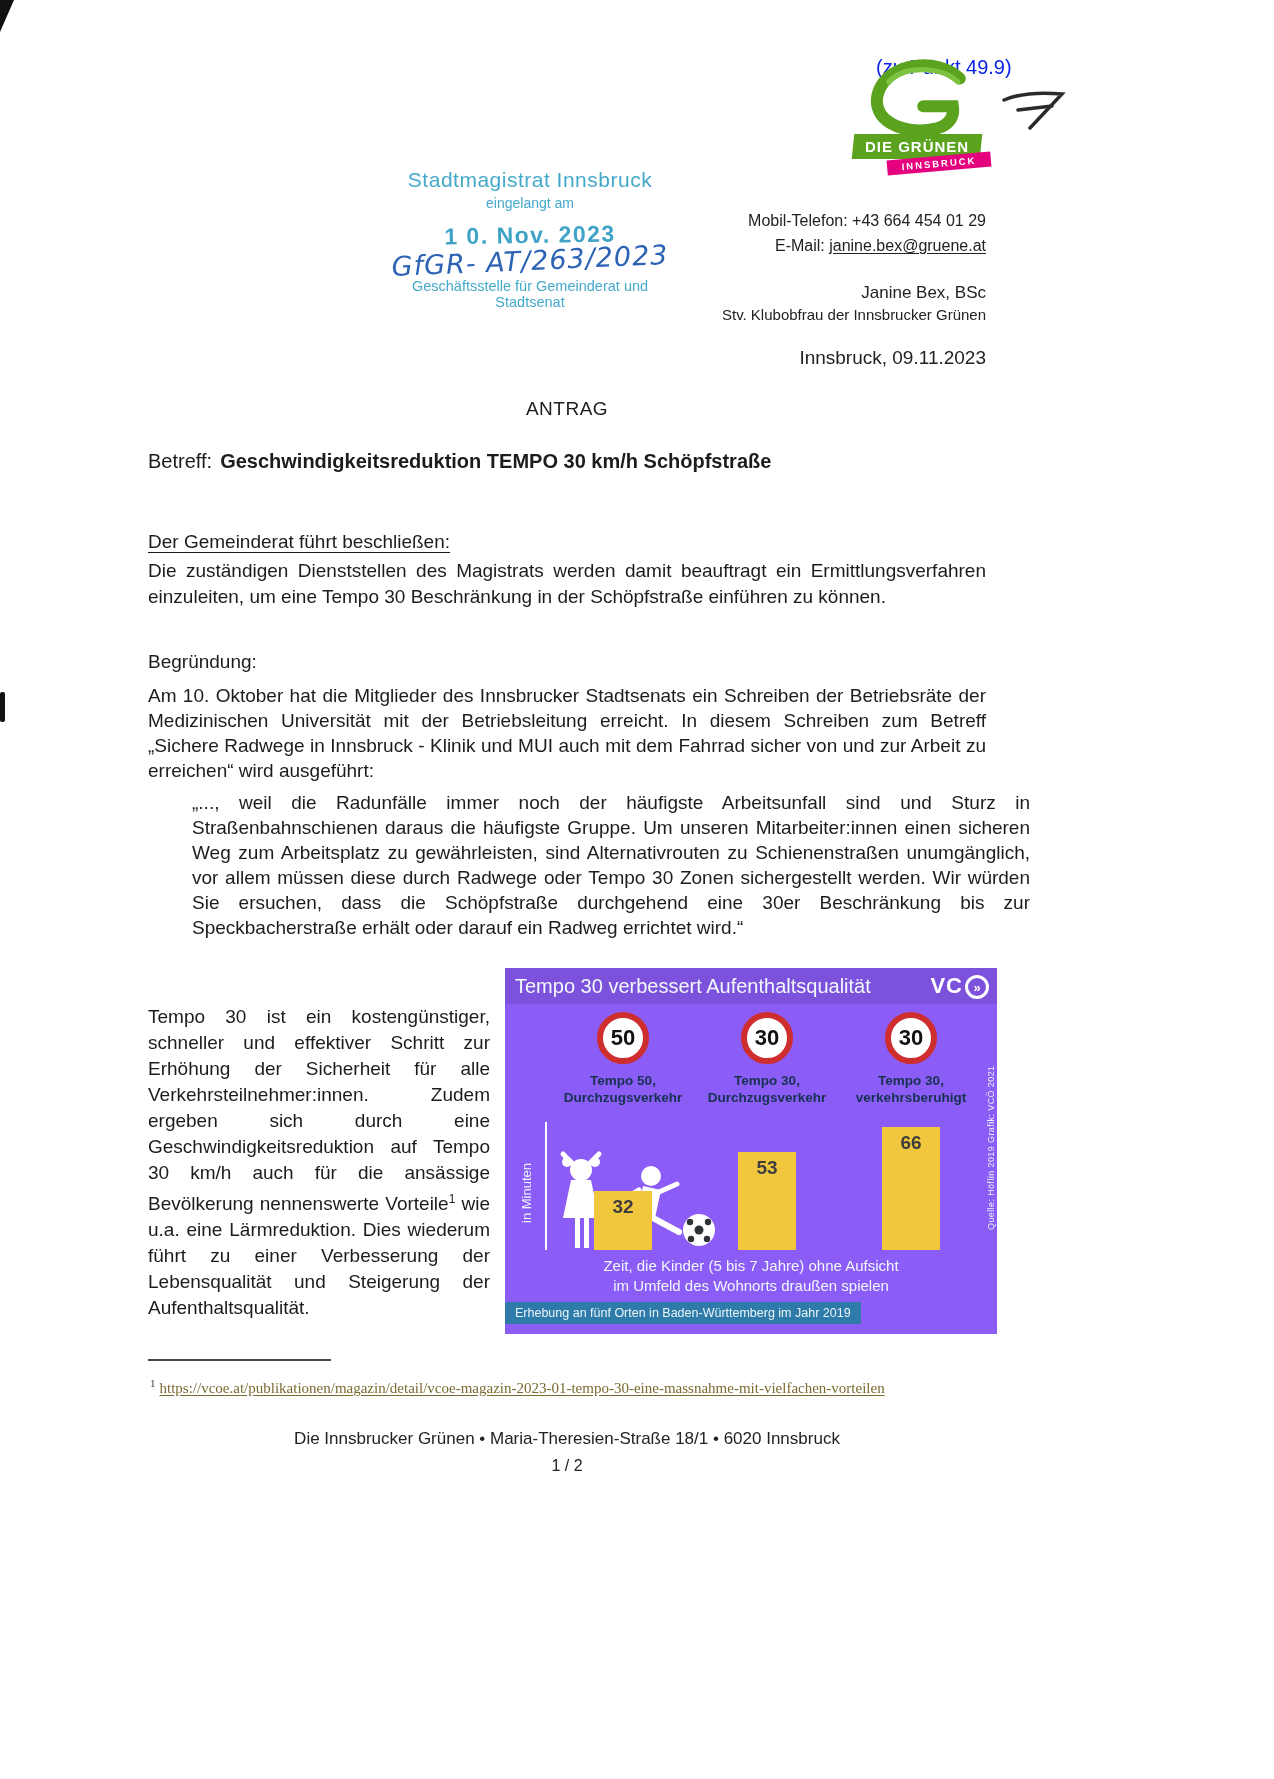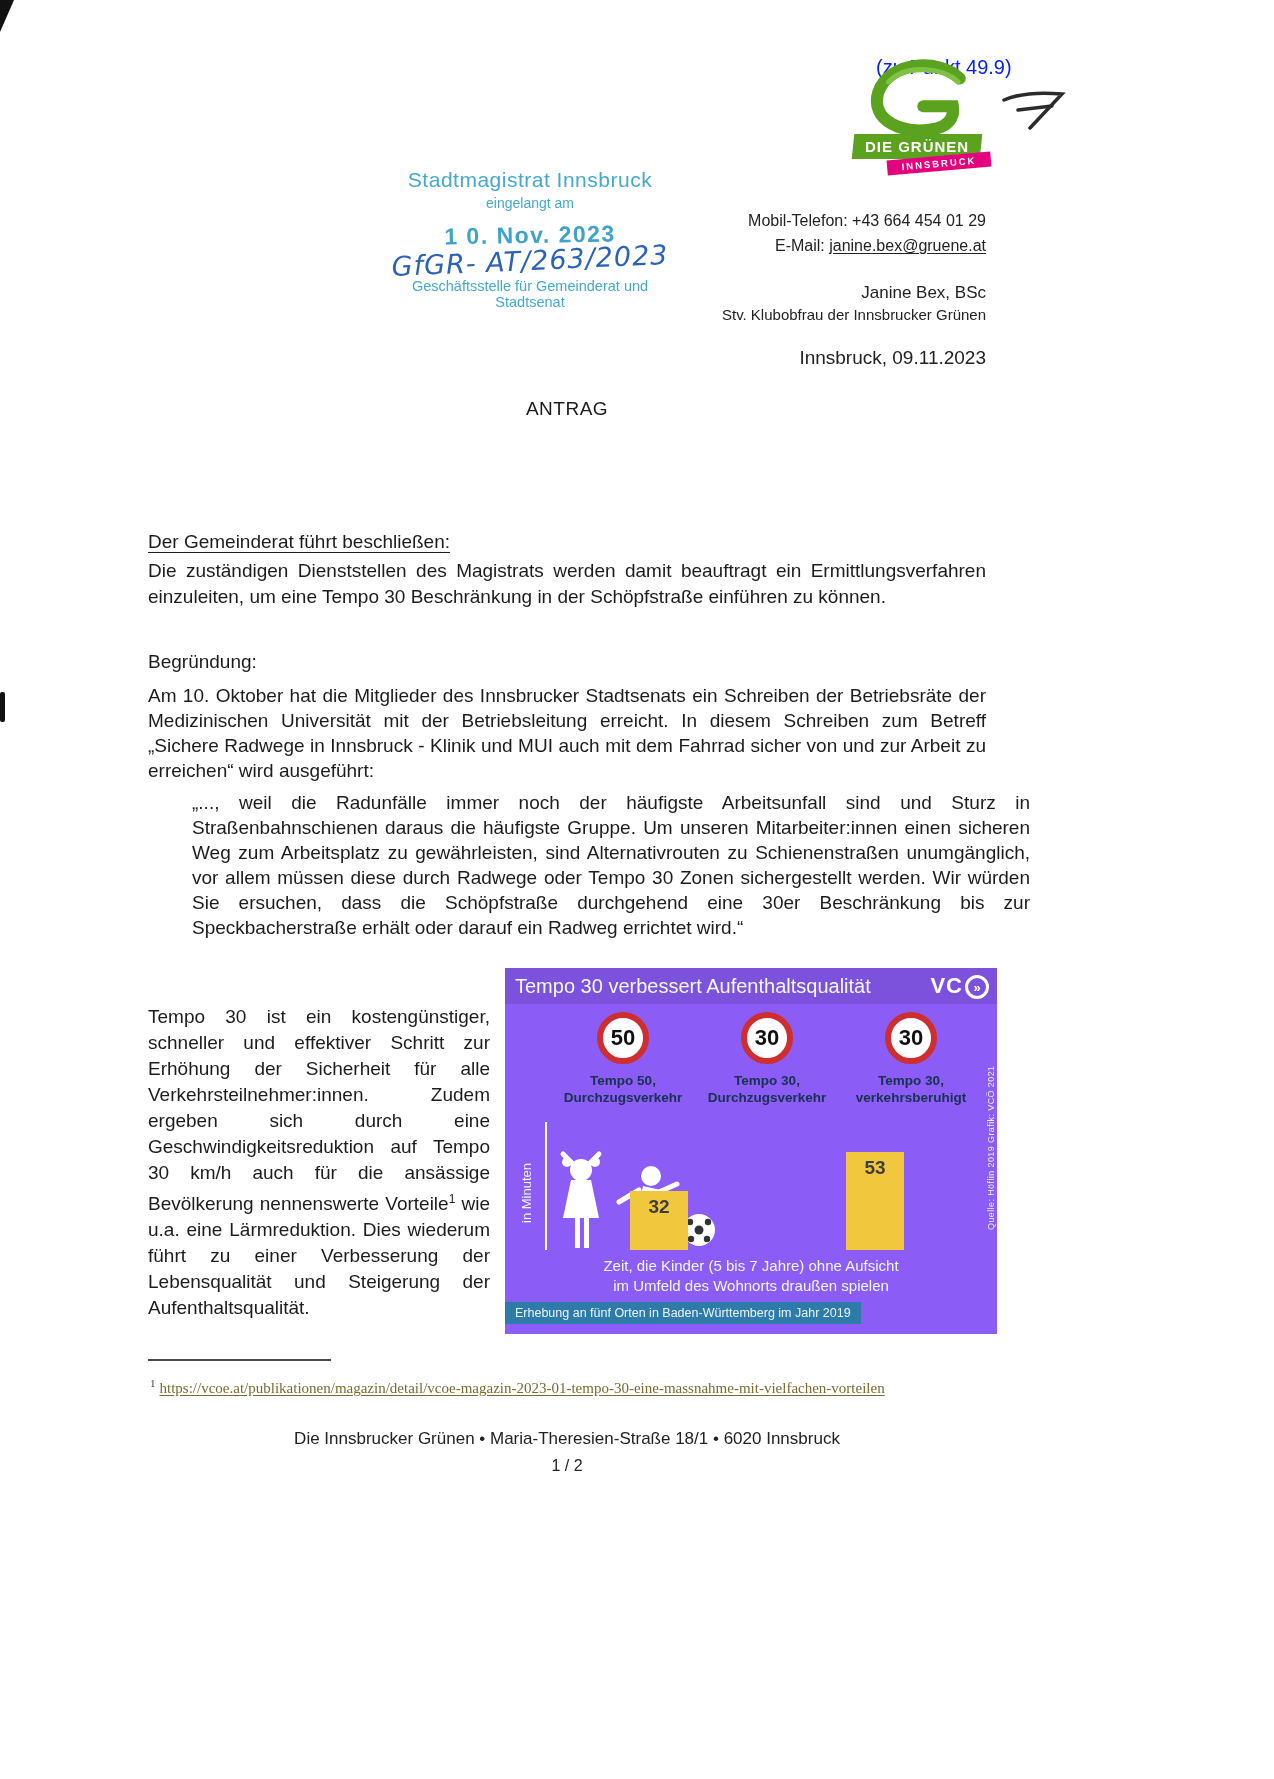--- a/index.html
+++ b/index.html
@@ -140,20 +140,23 @@
   <div class="rline contact-phone">Mobil-Telefon: +43 664 454 01 29</div>
   <div class="rline contact-email">
     <span>E-Mail: </span><a class="email-link">janine.bex@gruene.at</a>
   </div>
   <div class="rline signer-name">Janine Bex, BSc</div>
   <div class="rline signer-role">Stv. Klubobfrau der Innsbrucker Grünen</div>
   <div class="rline place-date">Innsbruck, 09.11.2023</div>
 
   <div class="antrag">ANTRAG</div>
 
+  <div class="subject-line">
+    <span class="lbl">Betreff:</span><strong>Geschwindigkeitsreduktion TEMPO 30 km/h Schöpfstraße</strong>
+  </div>
 
   <div class="res-heading">Der Gemeinderat führt beschließen:</div>
   <div class="res-text jtext">Die zuständigen Dienststellen des Magistrats werden damit beauftragt ein Ermittlungsverfahren einzuleiten, um eine Tempo 30 Beschränkung in der Schöpfstraße einführen zu können.</div>
 
   <div class="just-heading">Begründung:</div>
   <div class="just-p1 jtext">Am 10. Oktober hat die Mitglieder des Innsbrucker Stadtsenats ein Schreiben der Betriebsräte der Medizinischen Universität mit der Betriebsleitung erreicht. In diesem Schreiben zum Betreff „Sichere Radwege in Innsbruck - Klinik und MUI auch mit dem Fahrrad sicher von und zur Arbeit zu erreichen“ wird ausgeführt:</div>
   <div class="quote jtext">„..., weil die Radunfälle immer noch der häufigste Arbeitsunfall sind und Sturz in Straßenbahnschienen daraus die häufigste Gruppe. Um unseren Mitarbeiter:innen einen sicheren Weg zum Arbeitsplatz zu gewährleisten, sind Alternativrouten zu Schienenstraßen unumgänglich, vor allem müssen diese durch Radwege oder Tempo 30 Zonen sichergestellt werden. Wir würden Sie ersuchen, dass die Schöpfstraße durchgehend eine 30er Beschränkung bis zur Speckbacherstraße erhält oder darauf ein Radweg errichtet wird.“</div>
 
   <div class="side-text jtext">
     <span>Tempo 30 ist ein kostengünstiger, schneller und effektiver Schritt zur Erhöhung der Sicherheit für alle Verkehrsteilnehmer:innen. Zudem ergeben sich durch eine Geschwindigkeitsreduktion auf Tempo 30 km/h auch für die ansässige Bevölkerung nennenswerte Vorteile</span><sup>1</sup><span> wie u.a. eine Lärmreduktion. Dies wiederum führt zu einer Verbesserung der Lebensqualität und Steigerung der Aufenthaltsqualität.</span>
@@ -239,20 +242,25 @@
         <div class="bar-slot">
           <div class="bar" style="height: 59px; background: rgb(241, 200, 61);">
             <span>32</span>
           </div>
         </div>
         <div class="bar-slot">
           <div class="bar" style="height: 98px; background: rgb(241, 200, 61);">
             <span>53</span>
           </div>
         </div>
+        <div class="bar-slot">
+          <div class="bar" style="height: 123px; background: rgb(241, 200, 61);">
+            <span>66</span>
+          </div>
+        </div>
       </div>
     </div>
 
     <div class="ig-caption">
       <span>Zeit, die Kinder (5 bis 7 Jahre) ohne Aufsicht</span><br>
       <span>im Umfeld des Wohnorts draußen spielen</span>
     </div>
 
     <div class="ig-strip">Erhebung an fünf Orten in Baden-Württemberg im Jahr 2019</div>
     <div class="ig-credit">Quelle: Höflin 2019 Grafik: VCÖ 2021</div>

